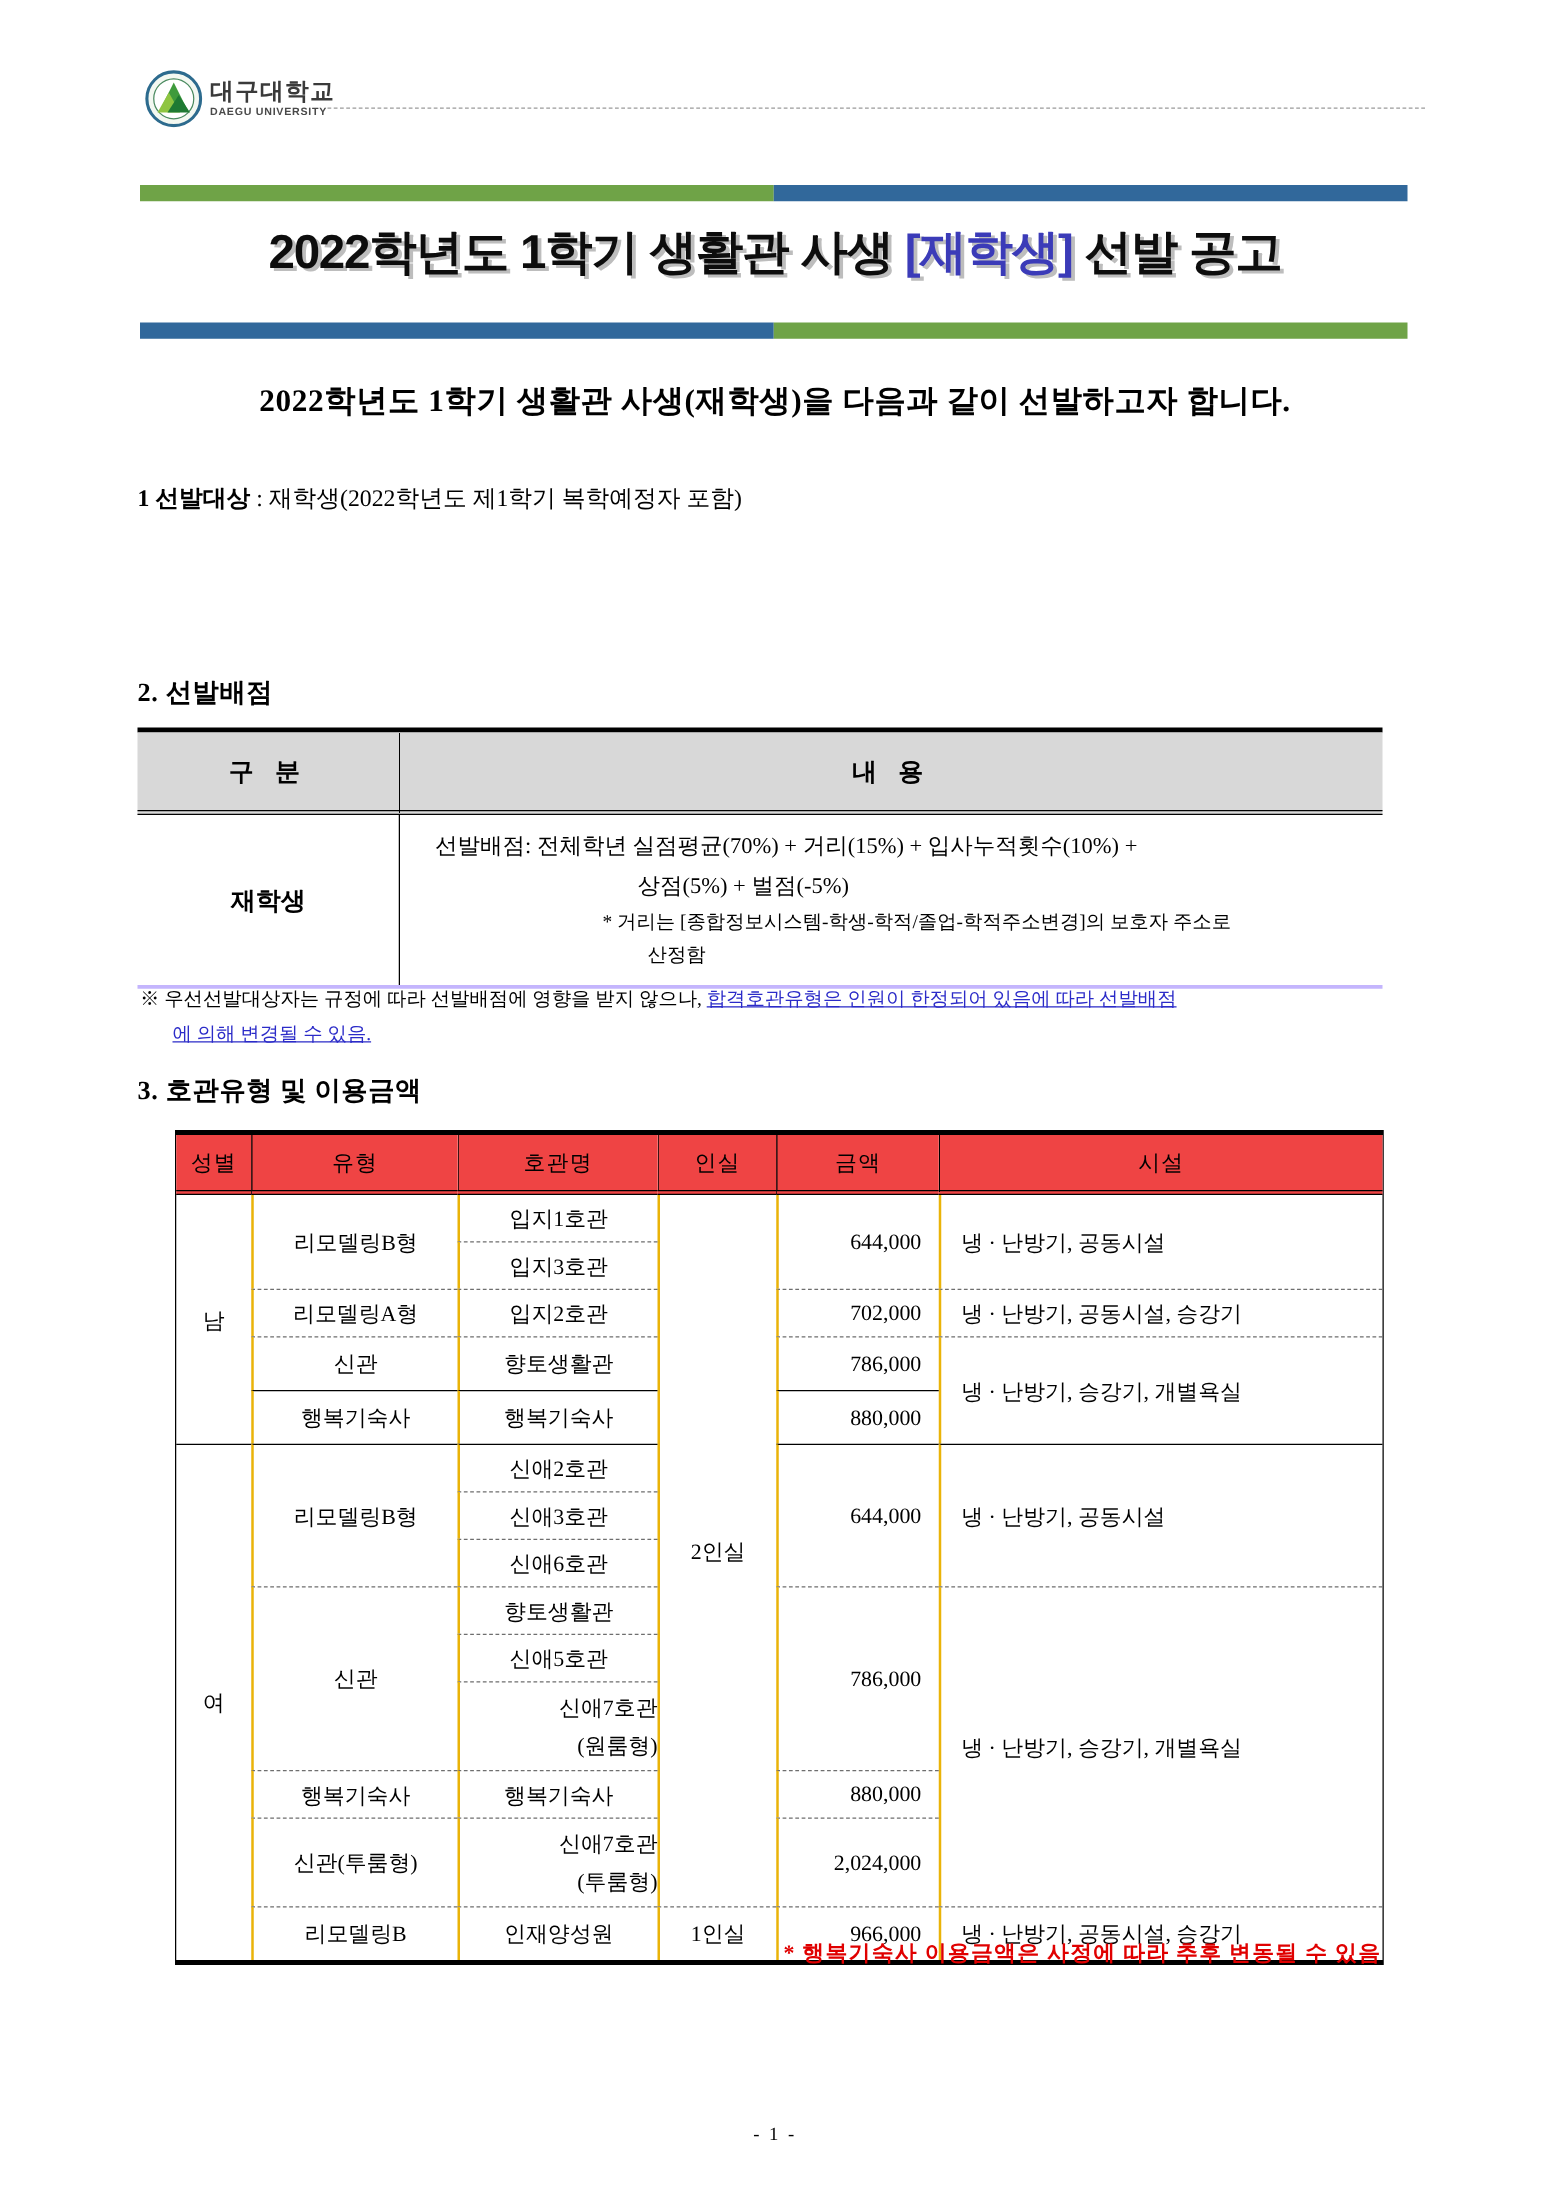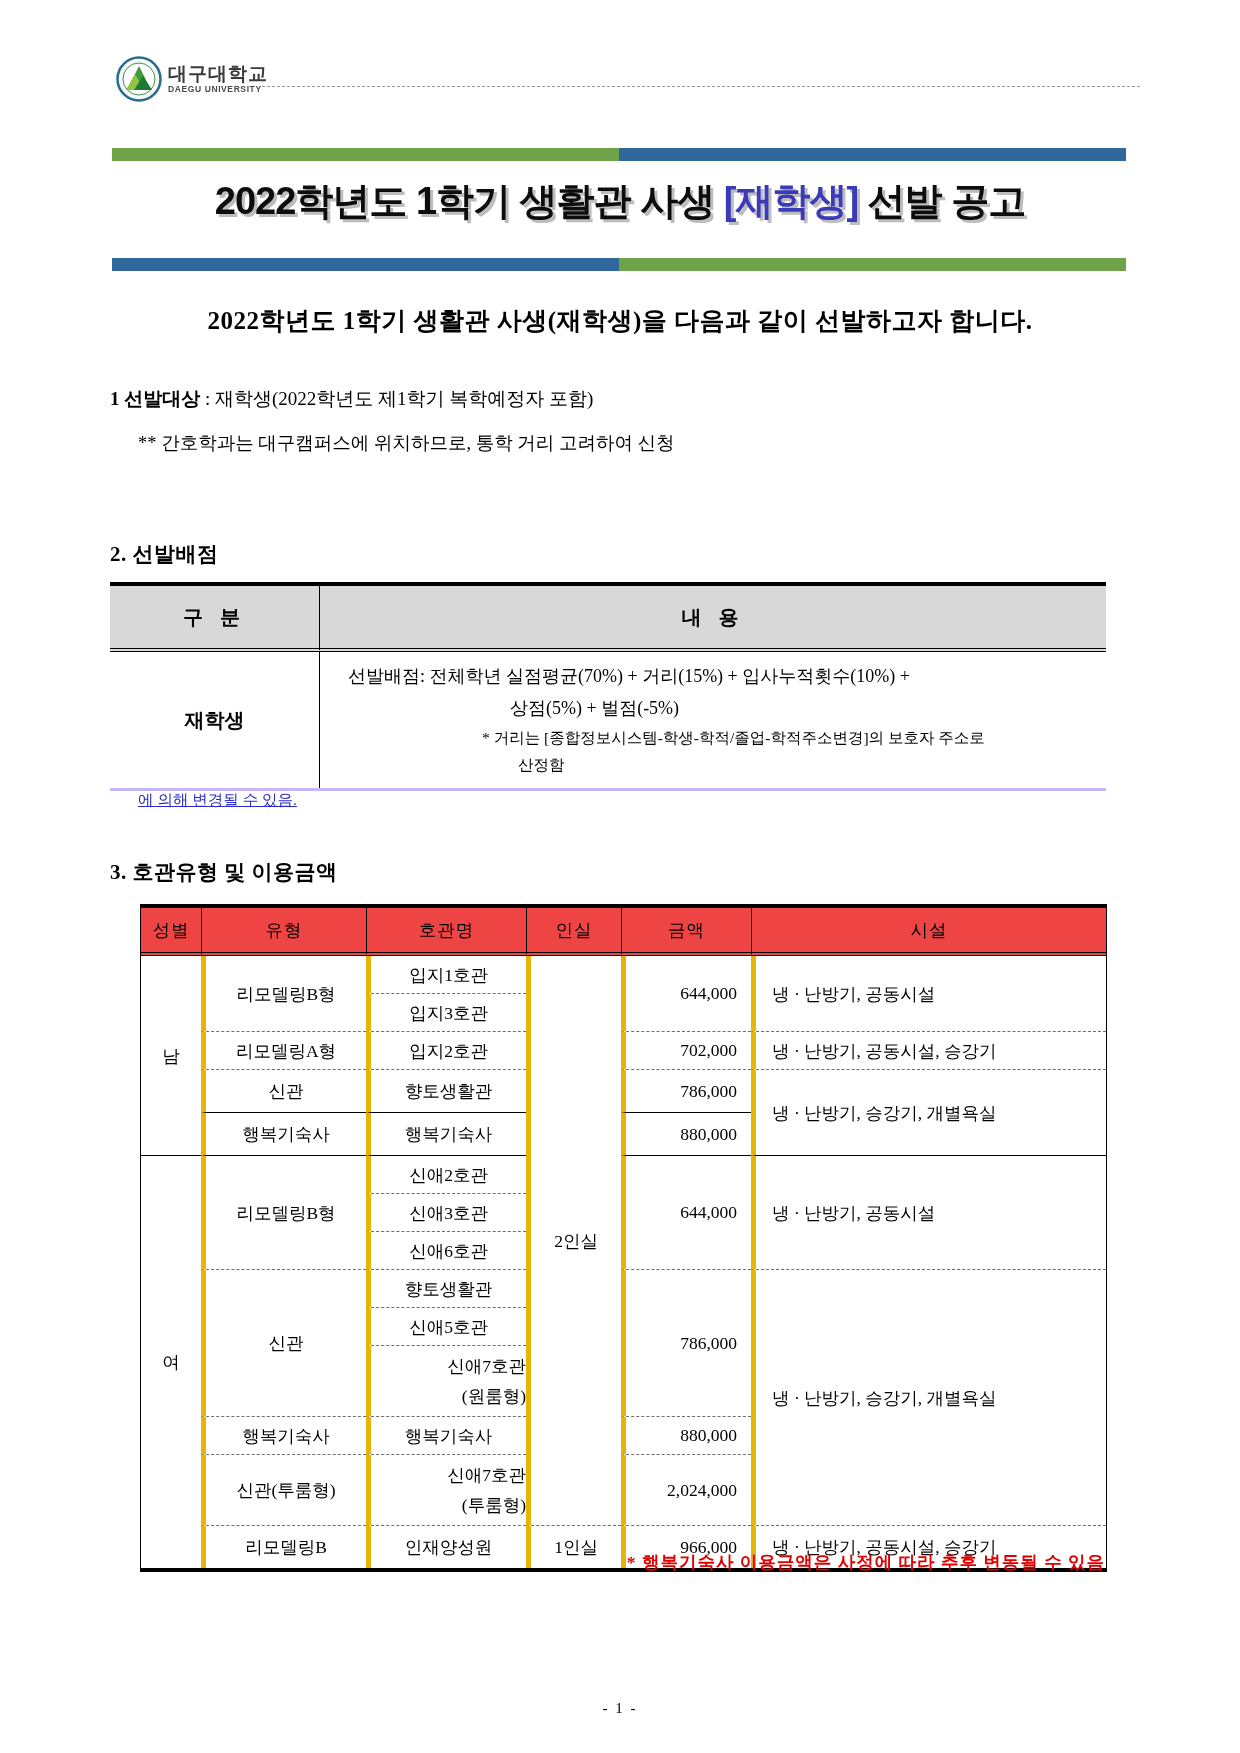--- a/index.html
+++ b/index.html
@@ -68,21 +68,21 @@
         border-top:4px solid #000; border-bottom:4px solid #000;
         border-left:1px solid #000; border-right:1px solid #000; }
   .t3 col.c-gender { width:60px; } .t3 col.c-type { width:165px; }
   .t3 col.c-hall { width:160px; } .t3 col.c-room { width:95px; }
   .t3 col.c-price { width:130px; } .t3 col.c-fac { width:355px; }
   .t3 th {
     background:#ef4444; height:42px; font-weight:normal; text-align:center; vertical-align:middle;
     border-bottom:4px double #000; border-left:1px solid #000; font-size:17.5px; letter-spacing:1px;
   }
   .t3 th:first-child { border-left:none; }
-  .t3 td { border-left:5px solid #eab308; text-align:center; vertical-align:middle; height:37px; padding:0; }
+  .t3 td { border-left:2px solid #eab308; text-align:center; vertical-align:middle; height:37px; padding:0; }
   .t3 td.g { border-left:none; }
   .t3 td.num { text-align:right; padding-right:14px; }
   .t3 td.fac { text-align:left; padding-left:16px; }
   .t3 tr.dash > td { border-top:1px dashed #6e6e6e; }
   .t3 tr.solid > td { border-top:1px solid #000; }
   .t3 tr.tall > td { height:42px; }
   .t3 tr.dbl > td { height:70px; }
   .t3 .twoline div { line-height:30px;text-align:right; }
   
   .fee-note { position:absolute; left:140px; top:1550px; width:965px; text-align:right;
@@ -121,21 +121,20 @@
   <div class="bar bar-bottom">
     <div class="bar-seg" style="background:#31689b"></div>
     <div class="bar-seg" style="background:#6fa347"></div>
   </div>
 
   <div class="intro">2022학년도 1학기 생활관 사생(재학생)을 다음과 같이 선발하고자 합니다.</div>
 
   <div class="sec1">
     <div><span class="sec1-head">1 선발대상</span><span> : 재학생(2022학년도 제1학기 복학예정자 포함)</span></div>
     <div class="sub">
-      <div>** 간호학과는 대구캠퍼스에 위치하므로, 통학 거리 고려하여 신청</div>
     </div>
   </div>
 
   <div class="sec-heading sec2-heading">2. 선발배점</div>
 
   <table class="t2">
     <tbody>
         <tr class="head">
       <td class="c1">구 분</td>
       <td class="c2">내  용</td>
@@ -146,20 +145,21 @@
         <div class="l1">선발배점: 전체학년 실점평균(70%) + 거리(15%) + 입사누적횟수(10%) +</div>
         <div class="l2">상점(5%) + 벌점(-5%)</div>
         <div class="l3">* 거리는 [종합정보시스템-학생-학적/졸업-학적주소변경]의 보호자 주소로</div>
         <div class="l4">산정함</div>
       </td>
     </tr>
   </tbody>
     </table>
 
   <div class="pri-note">
+    <div><span>※ 우선선발대상자는 규정에 따라 선발배점에 영향을 받지 않으나, </span><span class="pri-link">합격호관유형은 인원이 한정되어 있음에 따라 선발배점</span></div>
     <div class="ln2"><span class="pri-link">에 의해 변경될 수 있음.</span></div>
   </div>
 
   <div class="sec-heading sec3-heading">3. 호관유형 및 이용금액</div>
 
   <table class="t3">
     <colgroup>
       <col class="c-gender">
         <col class="c-type">
         <col class="c-hall">

